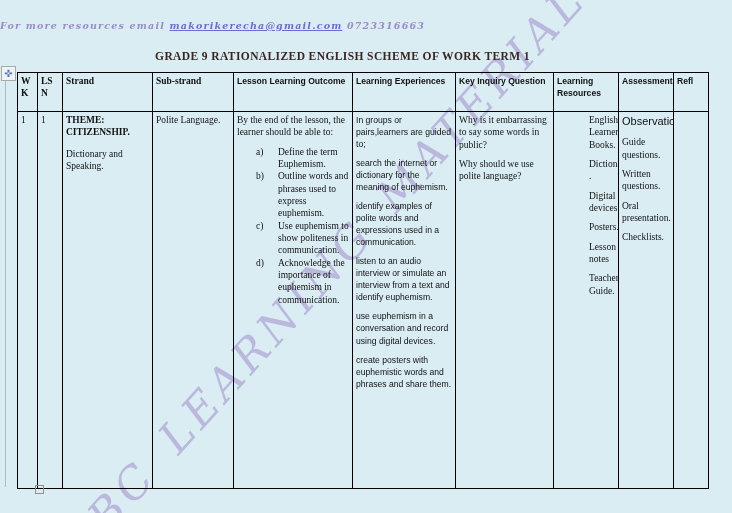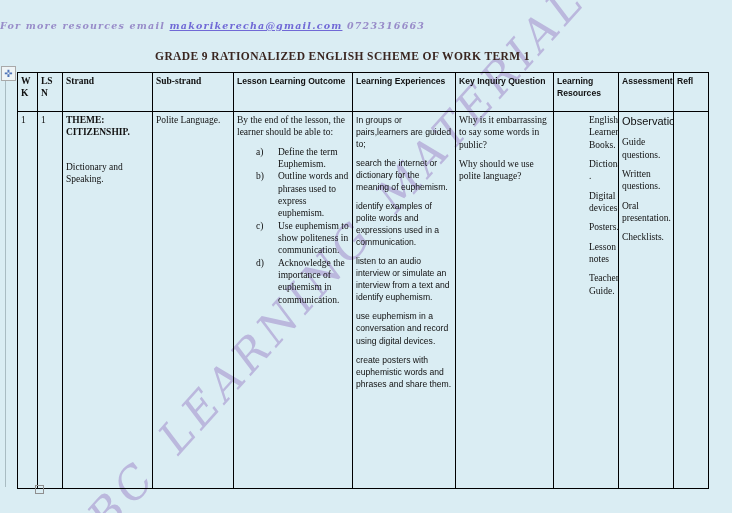--- a/index.html
+++ b/index.html
@@ -57,21 +57,21 @@
     font-weight:normal;text-align:left;overflow:hidden;
   }
   .scheme th{font-weight:bold;}
   .serif{font-family:"Liberation Serif",serif;font-size:9.5px;line-height:1.3;}
   .sans{font-family:"Liberation Sans",sans-serif;font-size:8.6px;line-height:1.4;}
   .hdr-row th{height:34px;}
   .body-row td{height:372px;}
   .scheme p{margin:0 0 7px 0;}
   .num-cell{padding-top:40px;padding-left:4px;}
   .substrand-cell{padding-top:34px;}
-  .strand-theme{font-weight:bold;margin-bottom:22px;}
+  .strand-theme{font-weight:bold;margin-bottom:9px;}
   .outcome-list{margin-top:1px;padding-left:19px;}
   .oli{display:flex;}
   .oli-label{flex:0 0 22px;}
   .oli-text{flex:1;}
   .resources p{white-space:pre-line;margin-left:32px;}
   .assessment p:first-child{font-family:"Liberation Sans",sans-serif;font-size:11px;line-height:1.4;}
   .refl-cell{}
 </style>
 </head>
 <body>

